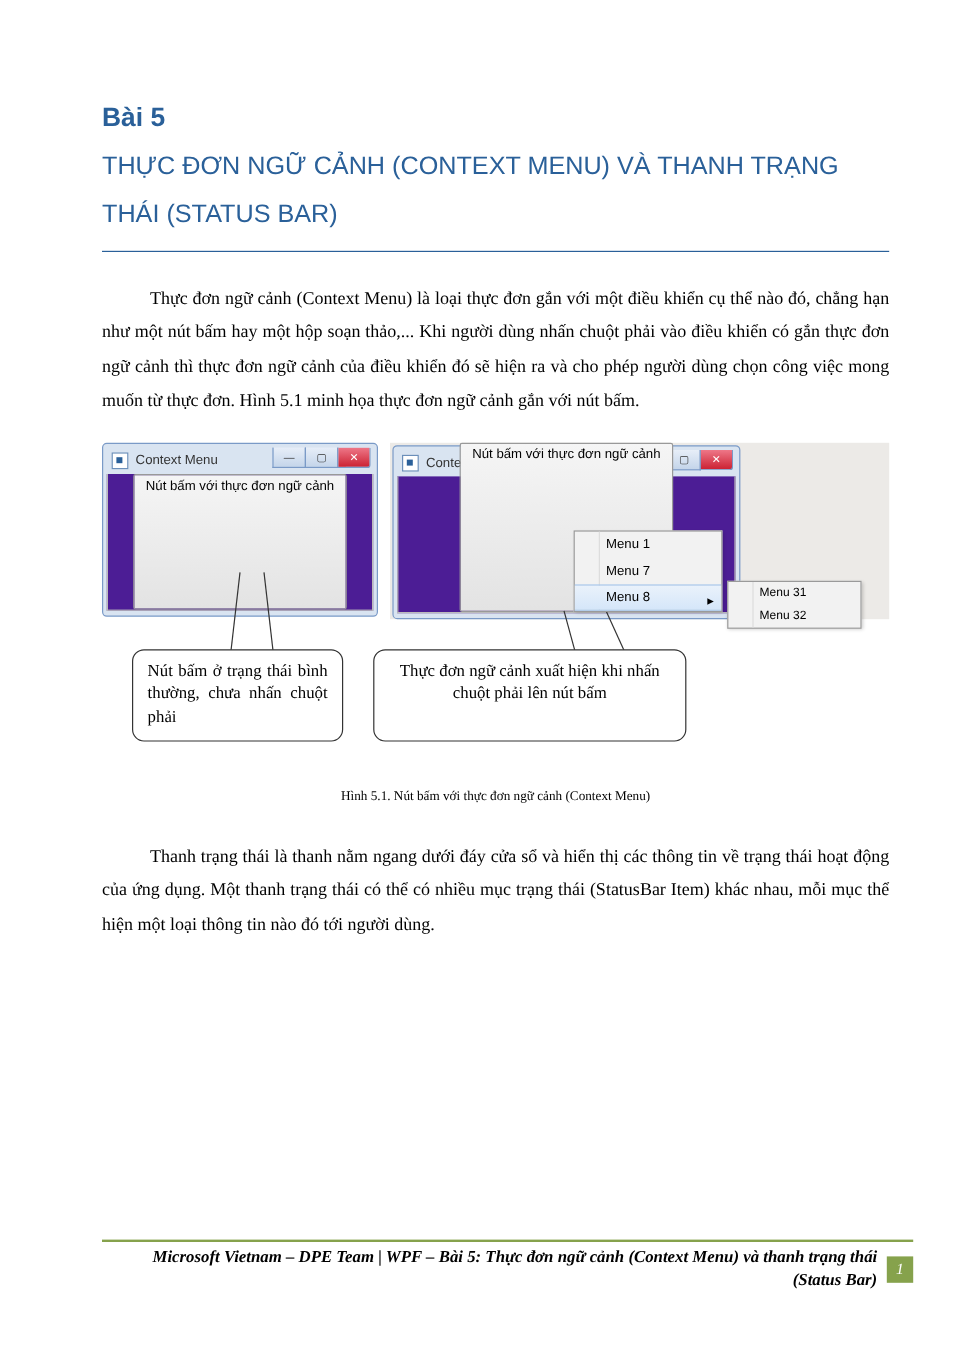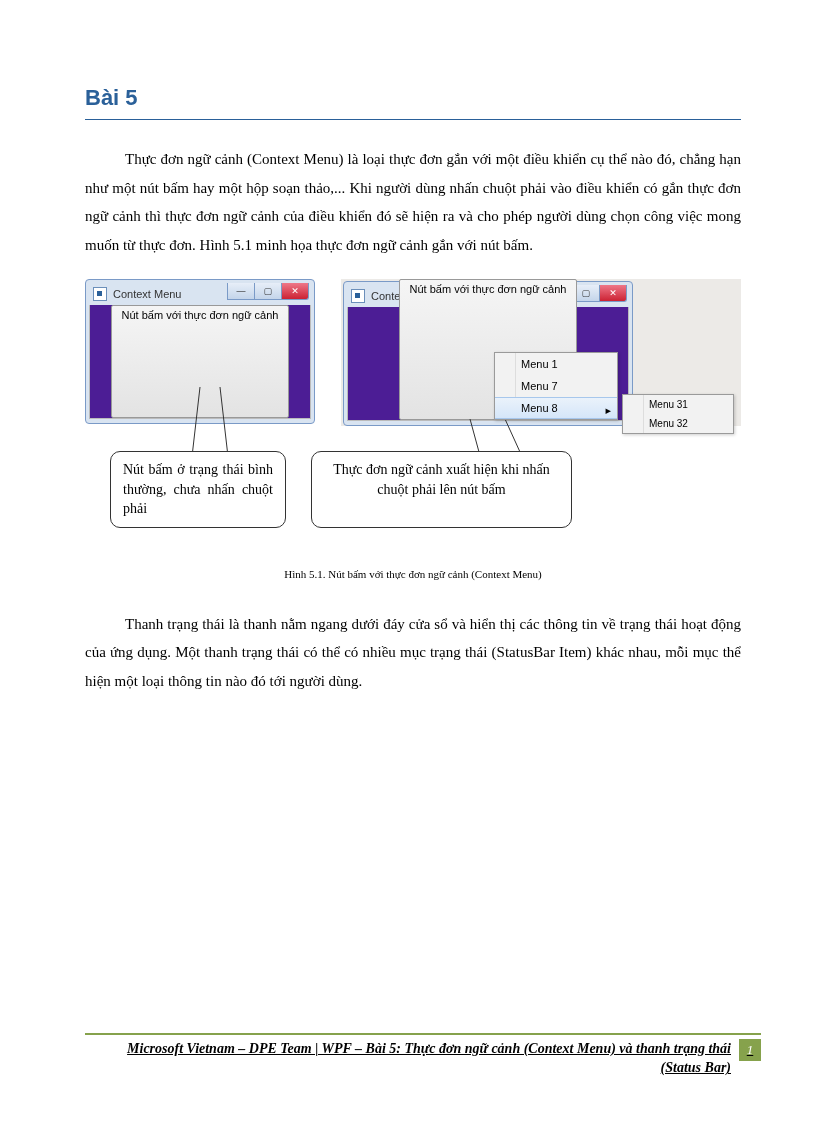--- a/index.html
+++ b/index.html
@@ -40,21 +40,21 @@
   }
   .para {
     font-size: 15px;
     text-align: justify;
     line-height: 1.9;
     margin: 0 0 20px 0;
     text-indent: 40px;
   }
   .figure-row {
     display: flex;
-    gap: 26px;
+    gap: 10px;
     margin-top: 8px;
     position: relative;
   }
   .win {
     border: 1px solid #7a9ac7;
     background: #d9e4f1;
     border-radius: 4px;
     padding: 3px;
     box-sizing: border-box;
     position: relative;
@@ -201,22 +201,21 @@
     bottom:45px;
     left:85px;
     right:55px;
   }
   .footer-line{
     border-top:2px solid #86a24c;
     margin-bottom:4px;
   }
   .footer{
     display:flex;
-    align-items:flex-start;
-    text-decoration:underline;
+    align-items:center;
   }
   .footer-text{
     flex:1;
     font-style:italic;
     font-weight:bold;
     font-size:14px;
     text-align:right;
     padding-right:8px;
     line-height:1.4;
   }
@@ -234,20 +233,21 @@
   .callout-svg{
     position:absolute;
     pointer-events:none;
   }
 </style>
 </head>
 <body>
 
 <div class="page">
   <div class="lesson-num">Bài 5</div>
+  <div class="title">THỰC ĐƠN NGỮ CẢNH (CONTEXT MENU) VÀ THANH TRẠNG THÁI (STATUS BAR)</div>
   <hr class="hr">
 
   <p class="para">Thực đơn ngữ cảnh (Context Menu) là loại thực đơn gắn với một điều khiển cụ thể nào đó, chẳng hạn như một nút bấm hay một hộp soạn thảo,... Khi người dùng nhấn chuột phải vào điều khiển có gắn thực đơn ngữ cảnh thì thực đơn ngữ cảnh của điều khiển đó sẽ hiện ra và cho phép người dùng chọn công việc mong muốn từ thực đơn. Hình 5.1 minh họa thực đơn ngữ cảnh gắn với nút bấm.</p>
 
   <div class="figure-row">
 
     <div class="win win1">
       <div class="titlebar">
         <span class="appicon"></span>
         <span>Context Menu</span>

